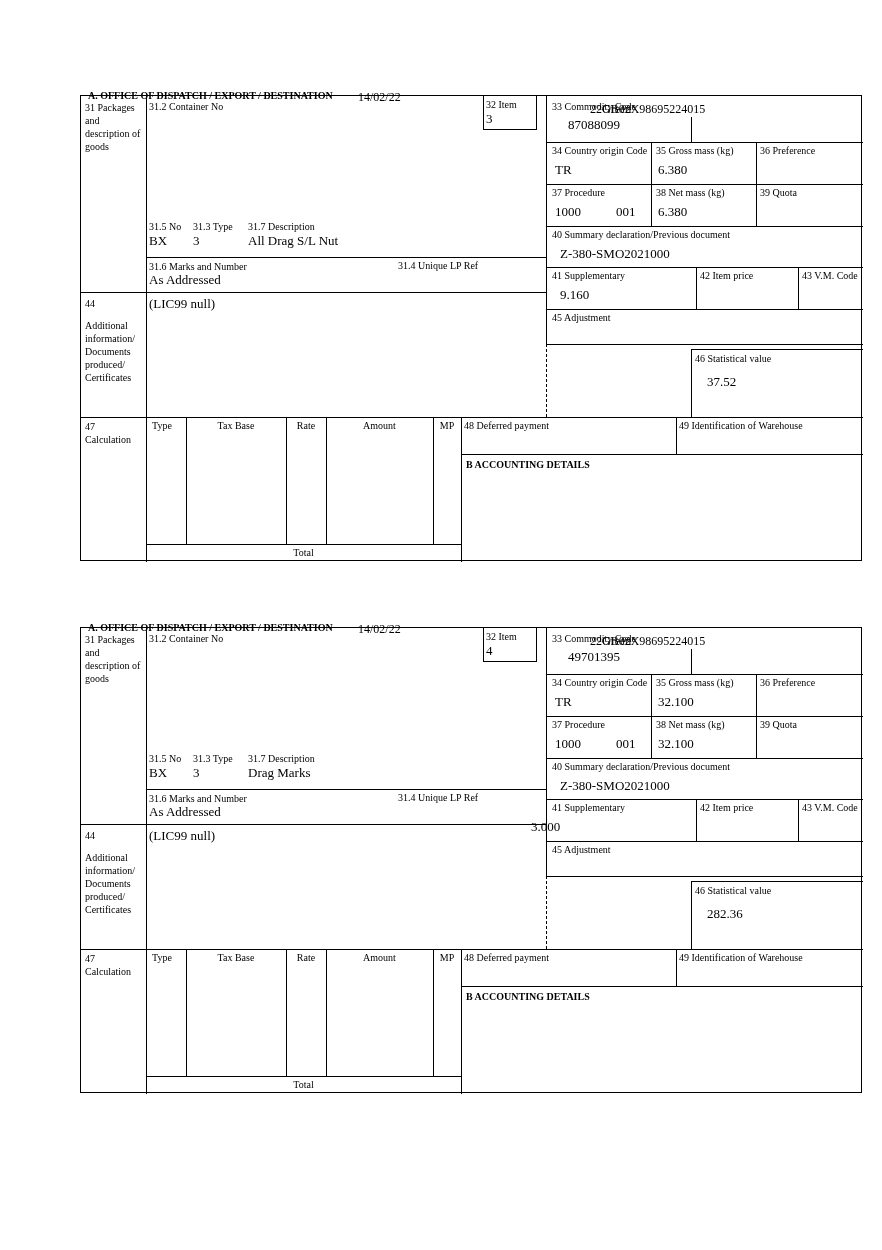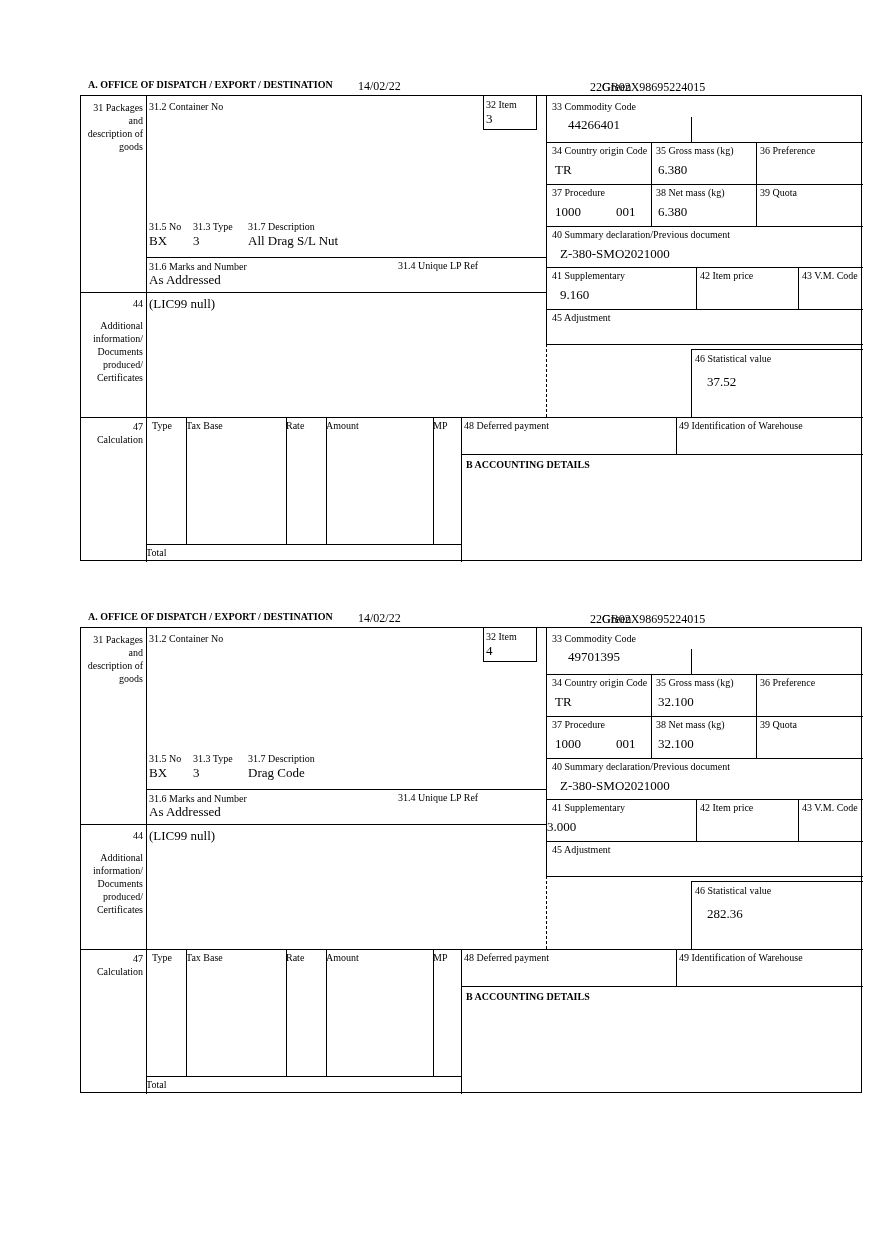--- a/index.html
+++ b/index.html
@@ -6,32 +6,32 @@
   html,body { background:#fff; }
   body {
     width:882px; height:1250px; position:relative;
     font-family:"Liberation Serif", serif; color:#000;
   }
   #sections { position:absolute; inset:0; }
   .section { position:absolute; left:80px; width:783px; height:484px; }
   #sections .section:nth-of-type(1) { top:78px; }
   #sections .section:nth-of-type(2) { top:610px; }
   .hdr { position:absolute; left:0; top:0; width:782px; height:17px; }
-  .hdr span { position:absolute; top:1px; white-space:nowrap; }
+  .hdr span { position:absolute; top:12px; white-space:nowrap; }
   .hdr-title { font-weight:bold; font-size:10px; }
   .hdr-date { font-size:12px; }
   .hdr-ref { font-size:12px; }
   .routing { margin-left:12px; }
   .form { position:absolute; left:0; top:17px; width:782px; height:466px; border:1px solid #000; }
   .vl { position:absolute; display:block; width:1px; background:#000; }
   .vl.dash { background:none; width:0; border-left:1px dashed #000; }
   .hl { position:absolute; display:block; height:1px; background:#000; }
   .lbl { position:absolute; font-size:10px; white-space:nowrap; }
-  .lblw { position:absolute; font-size:10px; line-height:13px;text-align:right; }
-  .lblc { position:absolute; font-size:10px; }
+  .lblw { position:absolute; font-size:10px; line-height:13px; }
+  .lblc { position:absolute; font-size:10px; text-align:center; }
   .val { position:absolute; font-size:13px; white-space:nowrap; }
   .bold { font-weight:bold; }
 </style>
 </head>
 <body>
 
 <div id="sections">
     <div class="section">
   <div class="hdr">
     <span class="hdr-title" style="left:8px">A.  OFFICE OF DISPATCH / EXPORT / DESTINATION</span>
@@ -88,21 +88,21 @@
     <div class="lbl" style="left:167px;top:125px">31.7 Description</div>
     <div class="val" style="left:68px;top:137px">BX</div>
     <div class="val" style="left:112px;top:137px">3</div>
     <div class="val" style="left:167px;top:137px">All Drag S/L Nut</div>
     <div class="lbl" style="left:68px;top:165px">31.6 Marks and Number</div>
     <div class="lbl" style="left:317px;top:164px">31.4 Unique LP Ref</div>
     <div class="val" style="left:68px;top:176px">As Addressed</div>
     <div class="val" style="left:68px;top:200px">(LIC99 null)</div>
 
     <div class="lbl" style="left:471px;top:5px">33 Commodity Code</div>
-    <div class="val" style="left:487px;top:21px">44266401</div>
+    <div class="val" style="left:487px;top:21px">87088099</div>
     <div class="lbl" style="left:471px;top:49px">34 Country origin Code</div>
     <div class="val" style="left:474px;top:66px">TR</div>
     <div class="lbl" style="left:575px;top:49px">35 Gross mass (kg)</div>
     <div class="val" style="left:577px;top:66px">6.380</div>
     <div class="lbl" style="left:679px;top:49px">36 Preference</div>
     <div class="lbl" style="left:471px;top:91px">37 Procedure</div>
     <div class="val" style="left:474px;top:108px">1000</div>
     <div class="val" style="left:535px;top:108px">001</div>
     <div class="lbl" style="left:575px;top:91px">38 Net mass (kg)</div>
     <div class="val" style="left:577px;top:108px">6.380</div>
@@ -177,21 +177,21 @@
     <div class="lblw" style="left:4px;top:337px;width:58px">Calculation</div>
 
     <div class="lbl" style="left:68px;top:5px">31.2 Container No</div>
     <div class="lbl" style="left:405px;top:3px">32 Item</div>
     <div class="val" style="left:405px;top:15px">4</div>
     <div class="lbl" style="left:68px;top:125px">31.5 No</div>
     <div class="lbl" style="left:112px;top:125px">31.3 Type</div>
     <div class="lbl" style="left:167px;top:125px">31.7 Description</div>
     <div class="val" style="left:68px;top:137px">BX</div>
     <div class="val" style="left:112px;top:137px">3</div>
-    <div class="val" style="left:167px;top:137px">Drag Code</div>
+    <div class="val" style="left:167px;top:137px">Drag Marks</div>
     <div class="lbl" style="left:68px;top:165px">31.6 Marks and Number</div>
     <div class="lbl" style="left:317px;top:164px">31.4 Unique LP Ref</div>
     <div class="val" style="left:68px;top:176px">As Addressed</div>
     <div class="val" style="left:68px;top:200px">(LIC99 null)</div>
 
     <div class="lbl" style="left:471px;top:5px">33 Commodity Code</div>
     <div class="val" style="left:487px;top:21px">49701395</div>
     <div class="lbl" style="left:471px;top:49px">34 Country origin Code</div>
     <div class="val" style="left:474px;top:66px">TR</div>
     <div class="lbl" style="left:575px;top:49px">35 Gross mass (kg)</div>
@@ -199,21 +199,21 @@
     <div class="lbl" style="left:679px;top:49px">36 Preference</div>
     <div class="lbl" style="left:471px;top:91px">37 Procedure</div>
     <div class="val" style="left:474px;top:108px">1000</div>
     <div class="val" style="left:535px;top:108px">001</div>
     <div class="lbl" style="left:575px;top:91px">38 Net mass (kg)</div>
     <div class="val" style="left:577px;top:108px">32.100</div>
     <div class="lbl" style="left:679px;top:91px">39 Quota</div>
     <div class="lbl" style="left:471px;top:133px">40 Summary declaration/Previous document</div>
     <div class="val" style="left:479px;top:150px">Z-380-SMO2021000</div>
     <div class="lbl" style="left:471px;top:174px">41 Supplementary</div>
-    <div class="val" style="left:466px;top:191px">3.000</div>
+    <div class="val" style="left:450px;top:191px">3.000</div>
     <div class="lbl" style="left:619px;top:174px">42 Item price</div>
     <div class="lbl" style="left:721px;top:174px">43 V.M. Code</div>
     <div class="lbl" style="left:471px;top:216px">45 Adjustment</div>
     <div class="lbl" style="left:614px;top:257px">46 Statistical value</div>
     <div class="val" style="left:626px;top:278px">282.36</div>
 
     <div class="lbl" style="left:71px;top:324px">Type</div>
     <div class="lblc" style="left:105px;top:324px;width:100px">Tax Base</div>
     <div class="lblc" style="left:205px;top:324px;width:40px">Rate</div>
     <div class="lblc" style="left:245px;top:324px;width:107px">Amount</div>

